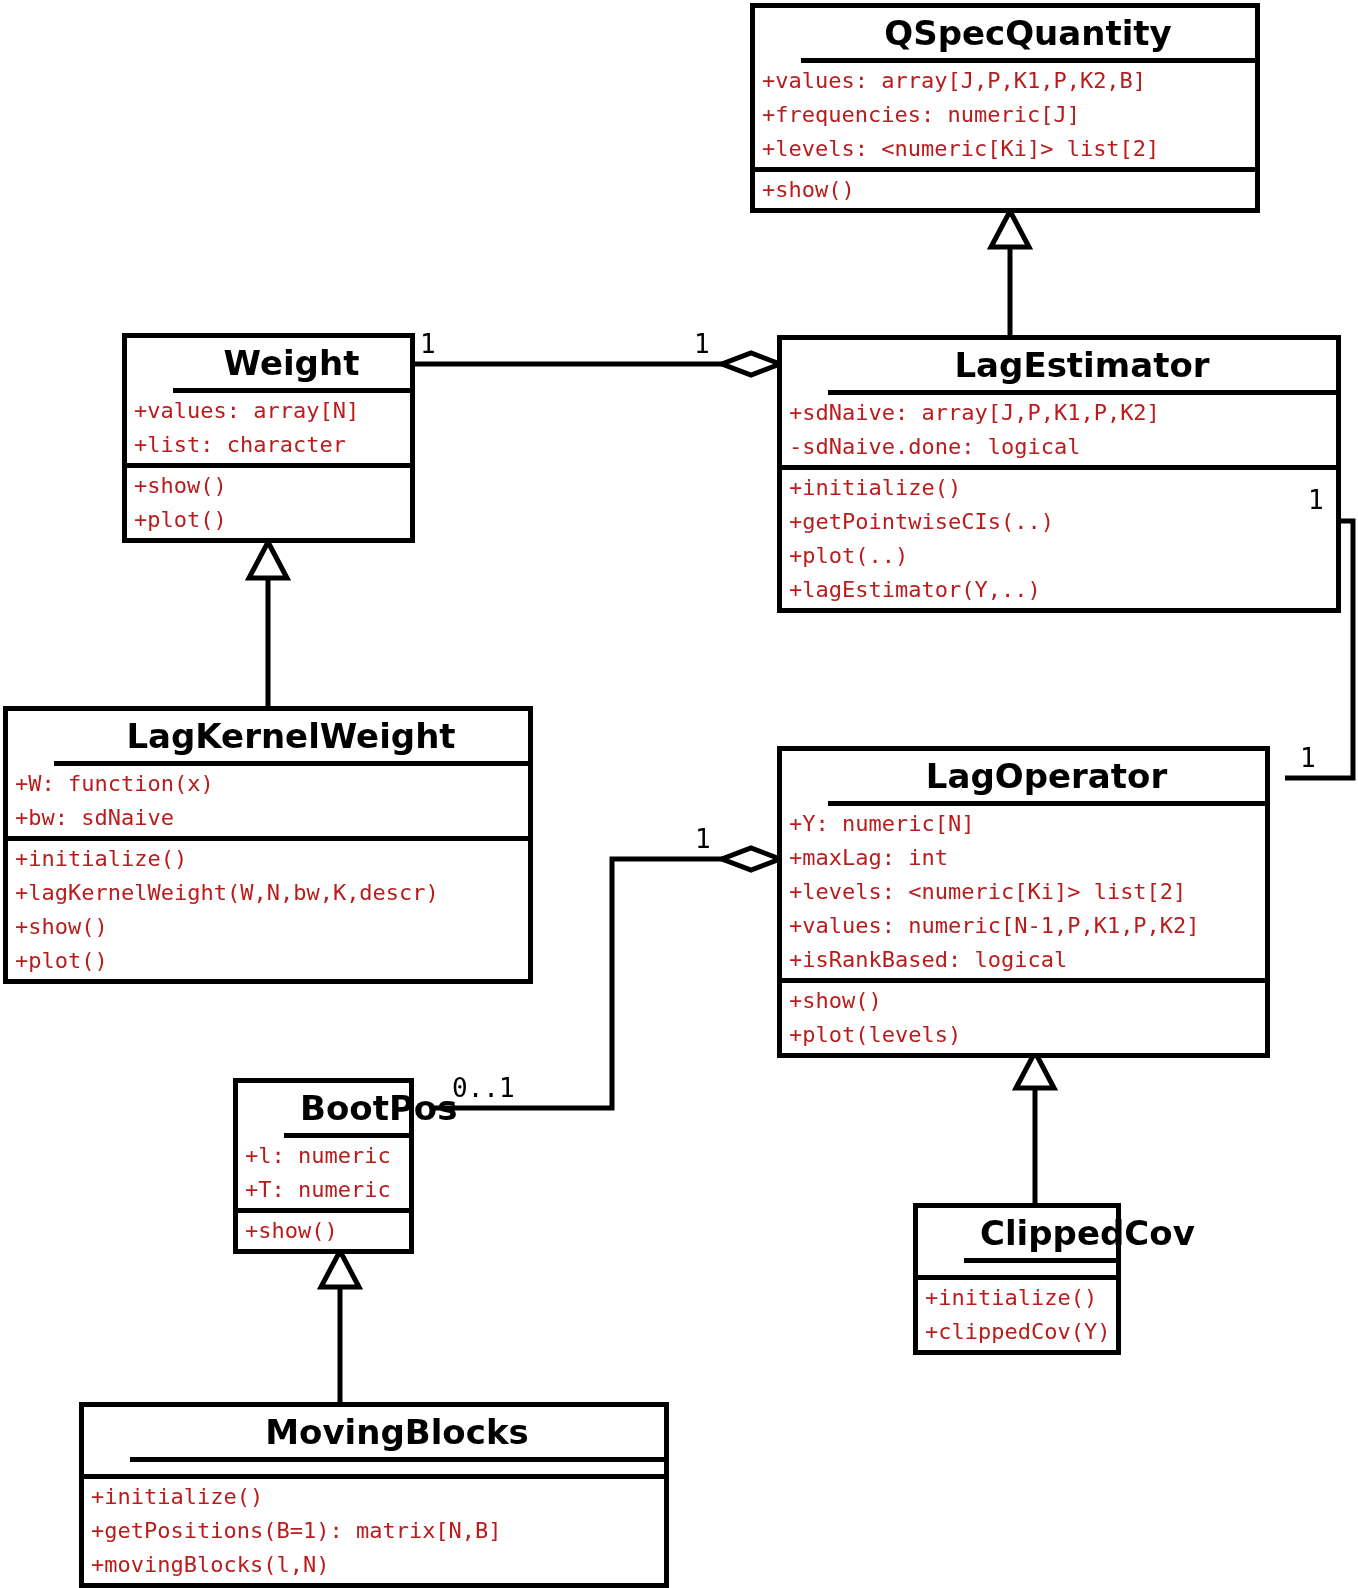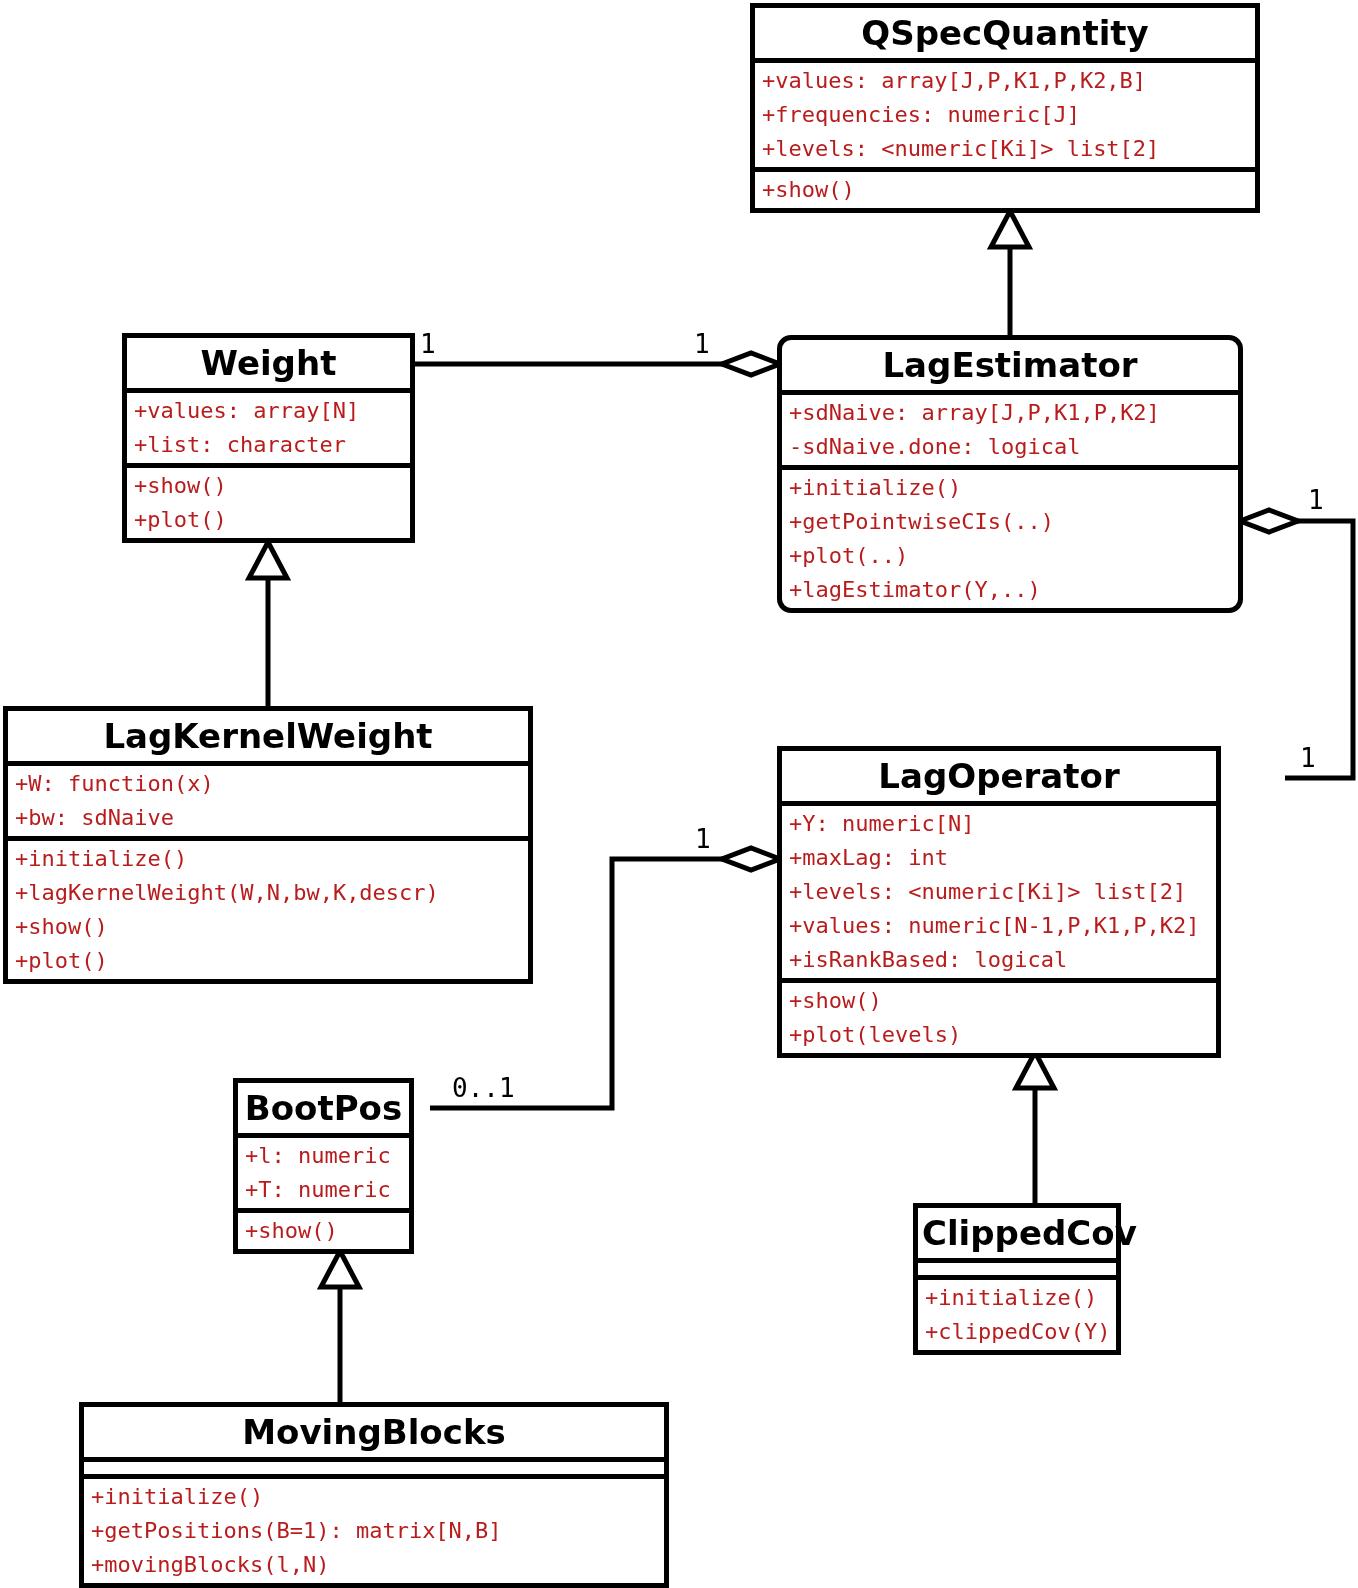--- a/index.html
+++ b/index.html
@@ -37,24 +37,25 @@
     border: 5px solid #000000;
     background: #ffffff;
     z-index: 1;
   }
   .uml-title {
     font-family: "DejaVu Sans", sans-serif;
     font-weight: bold;
     font-size: 34px;
     line-height: 40px;
     text-align: center;
-    padding: 5px 4px;
+    padding: 5px 16px;
     border-bottom: 5px solid #000000;
     white-space: nowrap;
     color: #000000;
+    margin-left: 46px;
   }
   .uml-section {
     font-family: "DejaVu Sans Mono", monospace;
     font-size: 22px;
     padding: 1px 7px;
     color: #b91c1c;
   }
   .uml-section.attrs {
     border-bottom: 5px solid #000000;
   }
@@ -72,23 +73,23 @@
     font-family: "DejaVu Sans Mono", monospace;
     font-size: 26px;
     line-height: 28px;
     color: #000000;
     z-index: 2;
     white-space: pre;
   }
   
   #box-qspecquantity  { left: 750px;  top: 3px;    width: 510px; }
   #box-weight         { left: 122px;  top: 333px;  width: 293px; }
-  #box-lagestimator   { left: 777px;  top: 335px;  width: 466px; border-radius: 14px; }
+  #box-lagestimator   { left: 777px;  top: 335px;  width: 564px; }
   #box-lagkernelweight{ left: 3px;    top: 706px;  width: 530px; }
-  #box-lagoperator    { left: 777px;  top: 746px;  width: 444px; }
+  #box-lagoperator    { left: 777px;  top: 746px;  width: 493px; }
   #box-bootpos        { left: 233px;  top: 1078px; width: 181px; }
   #box-clippedcov     { left: 913px;  top: 1203px; width: 208px; }
   #box-movingblocks   { left: 79px;   top: 1402px; width: 590px; }
   
   #lbl-w-le-a  { left: 420px;  top: 330px; }
   #lbl-w-le-b  { left: 694px;  top: 330px; }
   #lbl-le-lo-a { left: 1308px; top: 486px; }
   #lbl-le-lo-b { left: 1300px; top: 744px; }
   #lbl-bp-lo-a { left: 452px;  top: 1074px; }
   #lbl-bp-lo-b { left: 695px;  top: 825px; }

